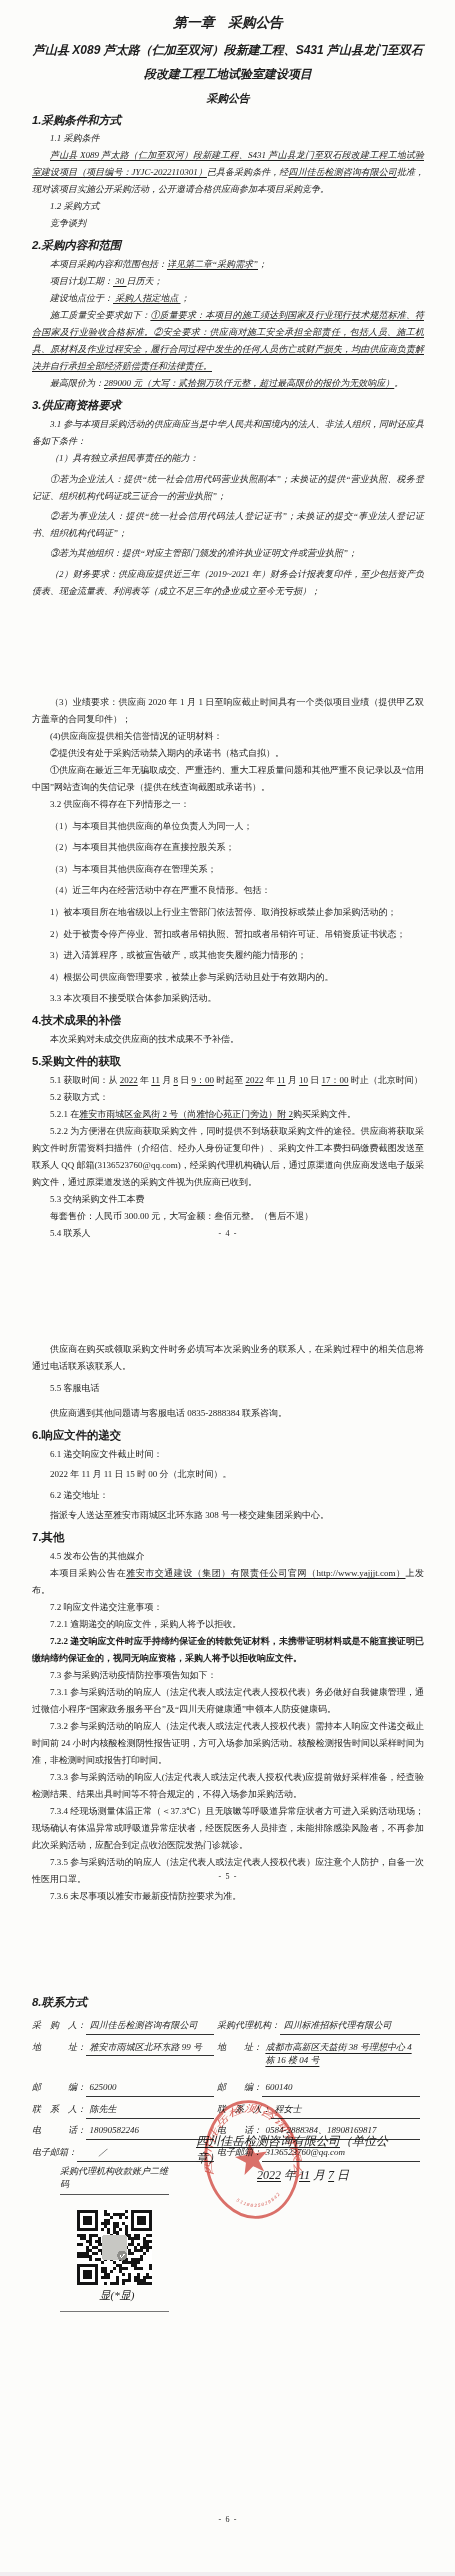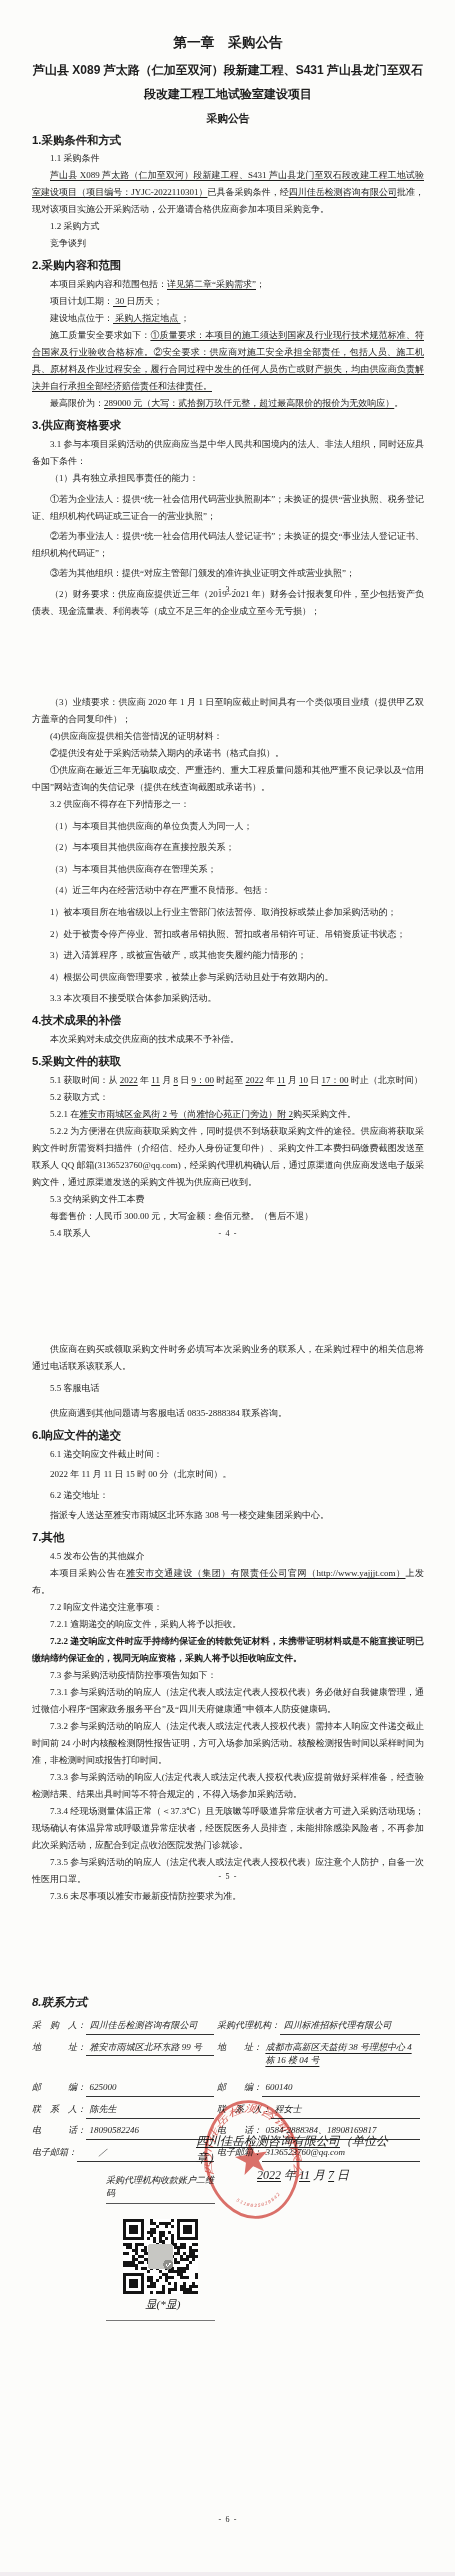--- a/index.html
+++ b/index.html
@@ -70,40 +70,40 @@
   .crow{display:flex;align-items:baseline;margin-bottom:5.7px;line-height:13.7px;}
   .crow.addr{height:35px;align-items:flex-start;}
   .crow.last{margin-top:3.4px;}
   .clabel{white-space:nowrap;}
   .cval{flex:1;border-bottom:0.6px solid #333;padding:0 0 1.1px 3.4px;white-space:nowrap;}
   .cval.wrap{border-bottom:none;text-decoration:underline;text-underline-offset:2.8px;white-space:normal;padding-left:3.4px;}
   
   .sign{position:absolute;left:196px;top:190px;width:212px;font-size:12px;line-height:17px;}
   .sign .sdate{text-indent:61px;}
   
-  .qrblk{position:absolute;left:60px;top:231px;width:114px;font-size:9px;margin-left:46px;}
+  .qrblk{position:absolute;left:60px;top:222px;width:114px;font-size:9px;}
   .qline{border-top:1.1px solid #555;margin-top:3.4px;width:109px;}
   .qline2{border-top:0.6px solid #777;margin-top:8px;width:109px;}
   .qrimg{display:block;margin:15px 0 2.3px 17px;}
   .qrcap{text-align:center;font-size:11px;}
   
   .stamp{
     position:absolute;left:195px;top:148px;width:114px;height:137px;
     transform:rotate(-10deg);
     opacity:0.88;
     mix-blend-mode:multiply;
     pointer-events:none;
   }
   .scan-strip{position:absolute;bottom:0;left:0;right:0;height:4px;background:#f1edf0;}
 </style>
 </head>
 <body>
 
 <section class="page" style="height: 641px;">
-  <div class="content" style="padding-top: 34px;">
+  <div class="content" style="padding-top: 14px; font-style: italic;">
       <div class="chapter-title">第一章　采购公告</div>
       <div class="doc-title">芦山县 X089 芦太路（仁加至双河）段新建工程、S431 芦山县龙门至双石段改建工程工地试验室建设项目</div>
       <div class="doc-sub">采购公告</div>
       <div class="h2s">1.采购条件和方式</div>
       <p class="para">1.1 采购条件</p>
       <p class="para"><span class="u">芦山县 X089 芦太路（仁加至双河）段新建工程、S431 芦山县龙门至双石段改建工程工地试验室建设项目（项目编号：JYJC-2022110301）</span><span>已具备采购条件，经</span><span class="u">四川佳岳检测咨询有限公司</span><span>批准，现对该项目实施公开采购活动，公开邀请合格供应商参加本项目采购竞争。</span></p>
       <p class="para">1.2 采购方式</p>
       <p class="para">竞争谈判</p>
       <div class="h2s">2.采购内容和范围</div>
       <p class="para"><span>本项目采购内容和范围包括：</span><span class="u">详见第二章“采购需求”</span><span>；</span></p>

